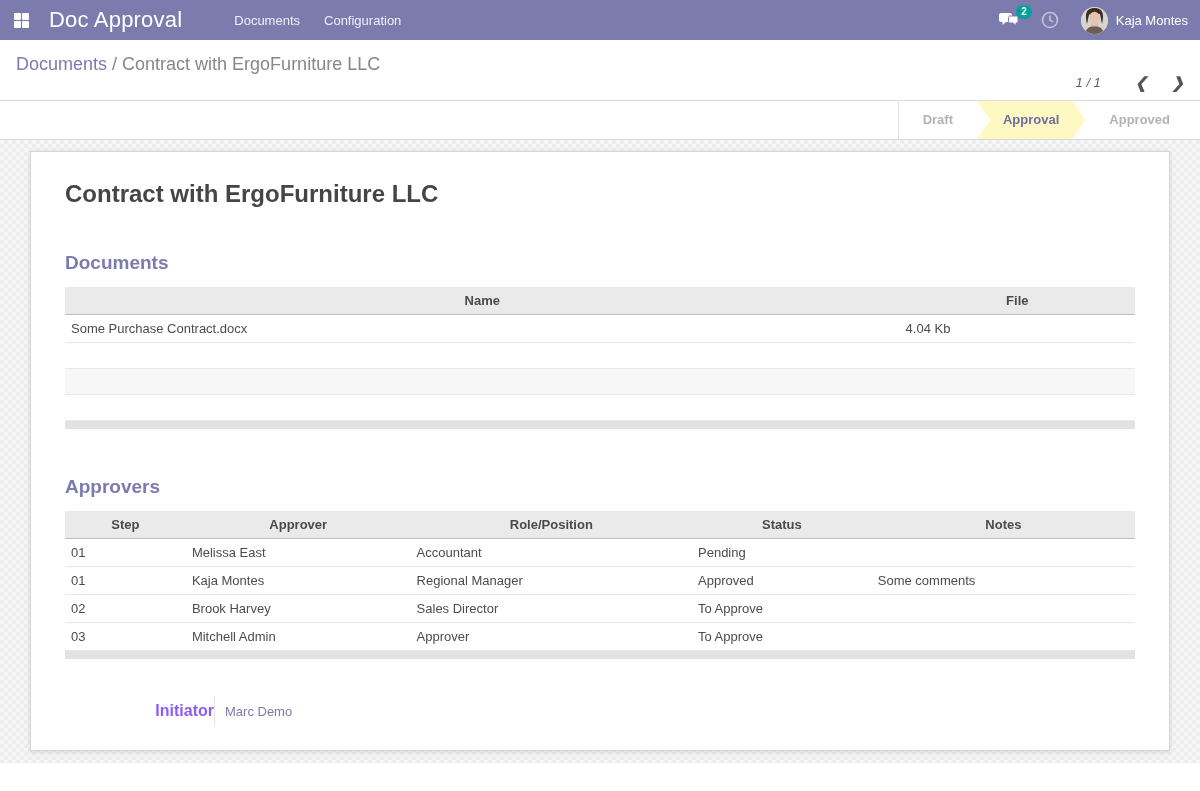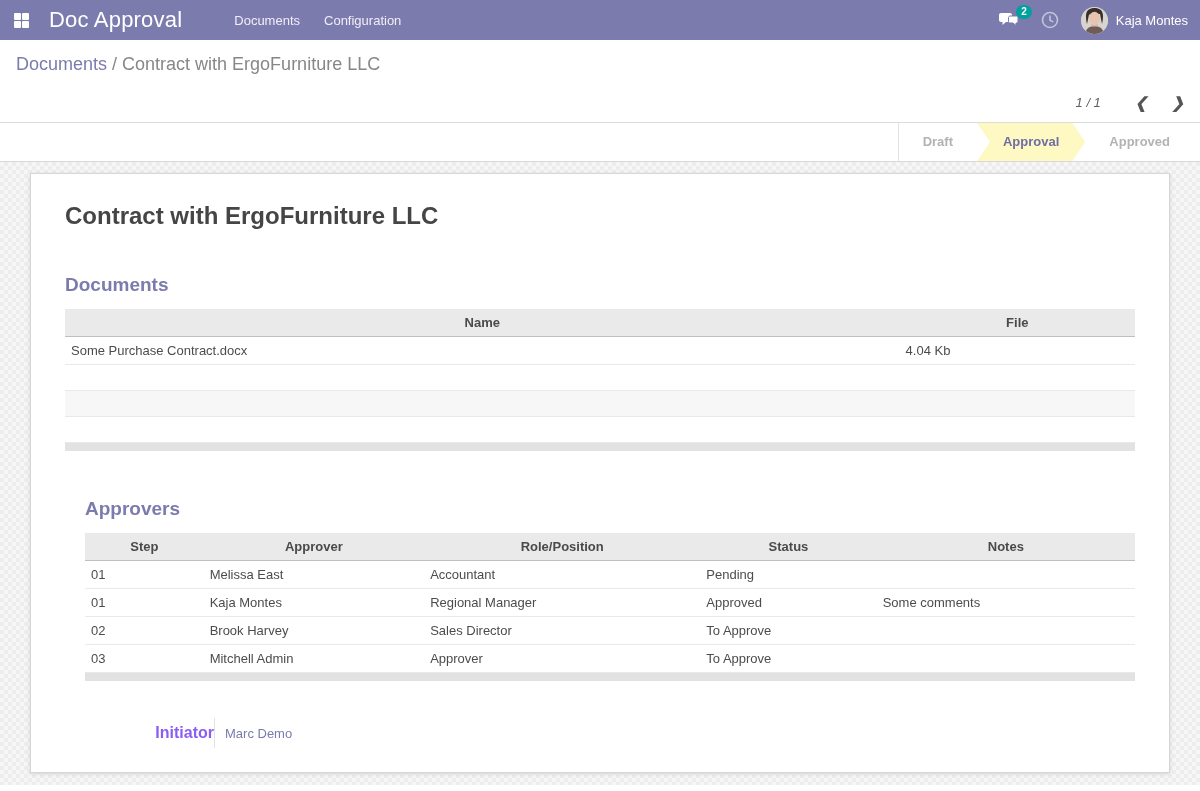--- a/index.html
+++ b/index.html
@@ -21,21 +21,21 @@
   .tray-btn { position:relative; cursor:pointer; display:flex; align-items:center; }
   .badge {
     position:absolute; top:-7px; right:-13px; background:#00a09d; color:#fff;
     font-size:10px; line-height:14px; padding:0 5px; border-radius:8px; font-weight:bold;
   }
   .user-menu { display:flex; align-items:center; gap:8px; cursor:pointer; }
   .avatar { width:27px; height:27px; border-radius:50%; overflow:hidden; background:#cdc8c3; flex:none; }
   .user-name { font-size:13px; color:#fff; }
 
   
-  .control-panel { background:#fff; border-bottom:1px solid #dcdcdc; height:83px; padding:0 16px; display:flex; flex-direction:column; }
+  .control-panel { background:#fff; border-bottom:1px solid #dcdcdc; height:61px; padding:0 16px; display:flex; flex-direction:column; }
   .breadcrumb { font-size:18px; padding-top:14px; color:#878787; }
   .breadcrumb .bc-link { color:#7c7bad; cursor:pointer; }
   .cp-bottom { display:flex; justify-content:flex-end; align-items:center; margin-top:auto; padding-bottom:12px; gap:34px;font-style:italic; }
   .pager-value { font-size:13px; color:#5f5f5f; }
   .pager-btns { display:flex; gap:24px; }
   .pager-btn { font-size:15px; color:#555; font-weight:bold; cursor:pointer; line-height:1; }
 
   
   .statusbar-row { height:39px; background:#fff; border-bottom:1px solid #d9d9d9; display:flex; justify-content:flex-end; }
   .statusbar-steps { display:flex; border-left:1px solid #e3e3e3; padding-right:6px; }
@@ -72,21 +72,21 @@
     background:#eaeaea; text-align:center; font-weight:bold; color:#4a4a4a;
     padding:6px 6px; border-bottom:1px solid #bfbfbf; cursor:pointer;
   }
   tbody td { padding:6px 6px; border-bottom:1px solid #e9e9e9; height:28px; }
   tr.data-row { cursor:pointer; }
   tr.blank-row td { height:26px; }
   tr.blank-row.stripe td { background:#f7f7f7; }
   .table-footer-strip { height:8px; background:#e2e2e2; }
 
   .documents-block { margin-bottom:47px; }
-  .approvers-block { margin-bottom:0;margin-left:20px; }
+  .approvers-block { margin-bottom:0; }
 
   .initiator-row { display:flex; align-items:center; margin-top:37px; }
   .initiator-label { width:149px; font-size:16px; font-weight:bold; color:#8b5cf6;text-align:right; }
   .initiator-sep { width:1px; height:30px; background:#e3e3e3; }
   .initiator-value { font-size:13px; color:#7c7bad; padding-left:10px; cursor:pointer; }
 
   svg { display:block; }
 </style>
 </head>
 <body>

